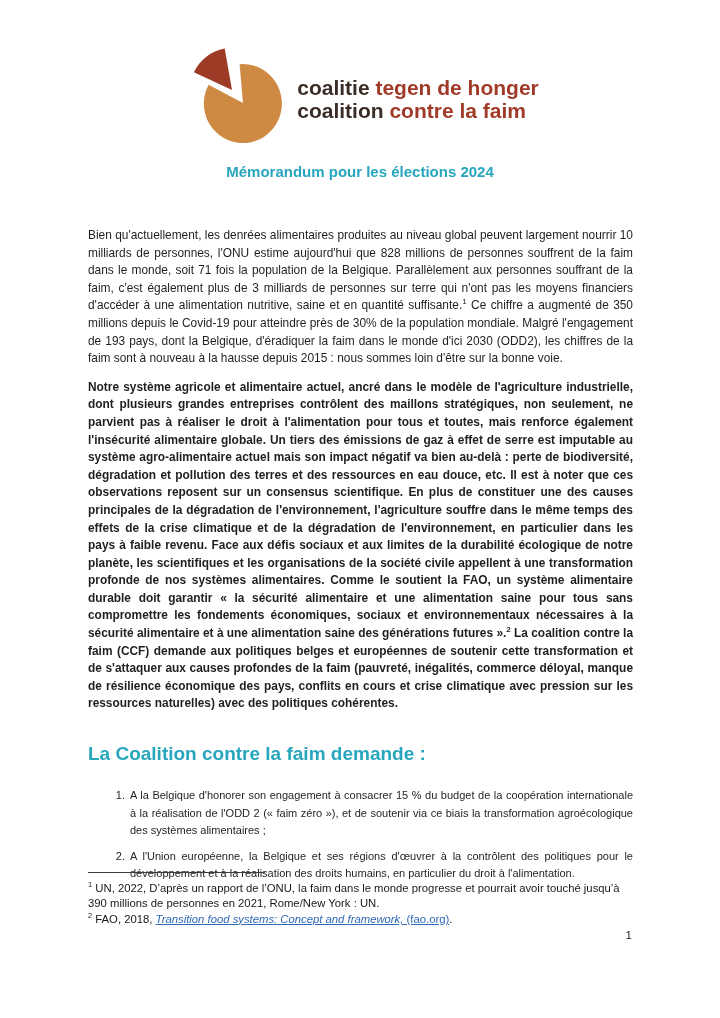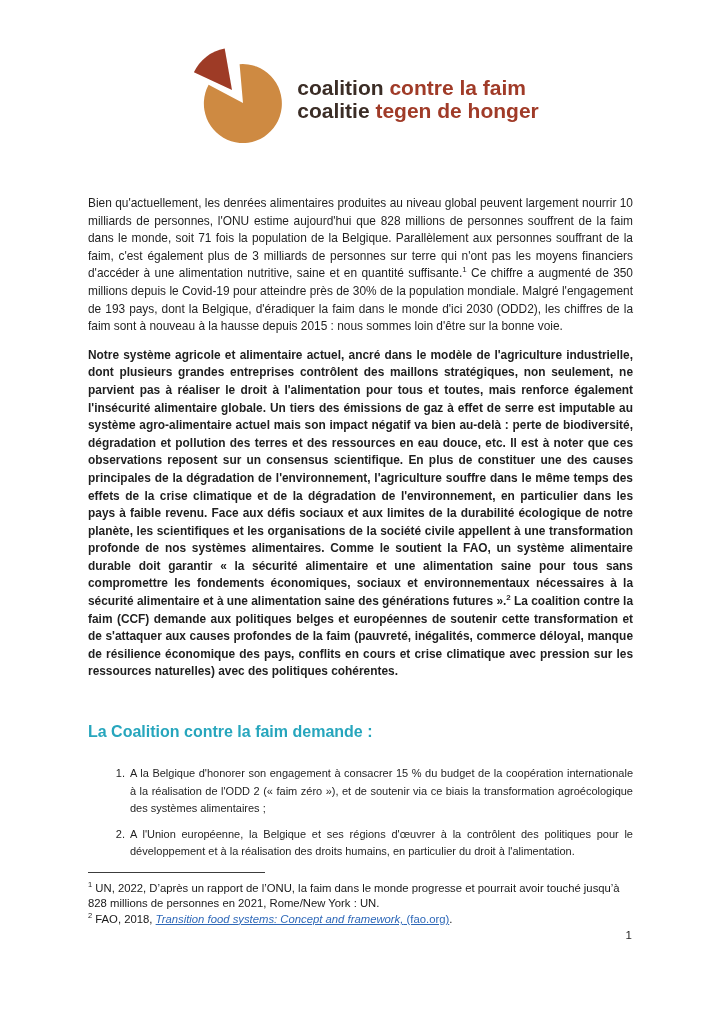--- a/index.html
+++ b/index.html
@@ -37,22 +37,22 @@
     margin:0 87px 0 88px;
   }
   .body-par{
     font-size:11.9px;line-height:17.6px;text-align:justify;
     margin:0;
   }
   .par-1{margin-top:45px;}
   .par-2{margin-top:11px;font-weight:bold;}
   sup{font-size:8px;line-height:0;}
   .section-heading{
-    color:#27a6bd;font-weight:bold;font-size:16px;line-height:16px;
-    margin:43px 0 0 0;
+    color:#27a6bd;font-weight:bold;font-size:19px;line-height:16px;
+    margin:33px 0 0 0;
   }
   ol.demands{
     margin:25px 0 0 0;padding:0 0 0 40px;
   }
   ol.demands li{
     font-size:11px;line-height:17.6px;text-align:justify;
     padding-left:2px;margin-bottom:8px;
   }
   
   .footer{
@@ -81,41 +81,42 @@
   <div class="logo-row">
     <div class="logo-mark">
       <svg width="104" height="99" viewBox="0 0 104 99" xmlns="http://www.w3.org/2000/svg">
 
         <path d="M 62 56 L 58.6 17.2 A 39 39.5 0 1 1 27.6 37.7 Z" fill="#ce8a42"></path>
 
         <path d="M 51 43 L 43.7 1.6 A 42 42 0 0 0 12.9 25.3 Z" fill="#9e3b26"></path>
       </svg>
     </div>
     <div class="logo-text">
+      <div><span class="black">coalitie </span><span class="red">tegen de honger</span></div>
       <div><span class="black">coalition </span><span class="red">contre la faim</span></div>
-      <div><span class="black">coalitie </span><span class="red">tegen de honger</span></div>
     </div>
   </div>
 
+  <h1 class="doc-title title-1">Mémorandum pour les élections 2024</h1>
 
   <div class="content">
 
     <p class="body-par par-1"><span>Bien qu'actuellement, les denrées alimentaires produites au niveau global peuvent largement nourrir 10 milliards de personnes, l'ONU estime aujourd'hui que 828 millions de personnes souffrent de la faim dans le monde, soit 71 fois la population de la Belgique. Parallèlement aux personnes souffrant de la faim, c'est également plus de 3 milliards de personnes sur terre qui n'ont pas les moyens financiers d'accéder à une alimentation nutritive, saine et en quantité suffisante.</span><sup>1</sup><span> Ce chiffre a augmenté de 350 millions depuis le Covid-19 pour atteindre près de 30% de la population mondiale. Malgré l'engagement de 193 pays, dont la Belgique, d'éradiquer la faim dans le monde d'ici 2030 (ODD2), les chiffres de la faim sont à nouveau à la hausse depuis 2015 : nous sommes loin d'être sur la bonne voie.</span></p>
 
     <p class="body-par par-2"><span>Notre système agricole et alimentaire actuel, ancré dans le modèle de l'agriculture industrielle, dont plusieurs grandes entreprises contrôlent des maillons stratégiques, non seulement, ne parvient pas à réaliser le droit à l'alimentation pour tous et toutes, mais renforce également l'insécurité alimentaire globale. Un tiers des émissions de gaz à effet de serre est imputable au système agro-alimentaire actuel mais son impact négatif va bien au-delà : perte de biodiversité, dégradation et pollution des terres et des ressources en eau douce, etc. Il est à noter que ces observations reposent sur un consensus scientifique. En plus de constituer une des causes principales de la dégradation de l'environnement, l'agriculture souffre dans le même temps des effets de la crise climatique et de la dégradation de l'environnement, en particulier dans les pays à faible revenu. Face aux défis sociaux et aux limites de la durabilité écologique de notre planète, les scientifiques et les organisations de la société civile appellent à une transformation profonde de nos systèmes alimentaires. Comme le soutient la FAO, un système alimentaire durable doit garantir « la sécurité alimentaire et une alimentation saine pour tous sans compromettre les fondements économiques, sociaux et environnementaux nécessaires à la sécurité alimentaire et à une alimentation saine des générations futures ».</span><sup>2</sup><span> La coalition contre la faim (CCF) demande aux politiques belges et européennes de soutenir cette transformation et de s'attaquer aux causes profondes de la faim (pauvreté, inégalités, commerce déloyal, manque de résilience économique des pays, conflits en cours et crise climatique avec pression sur les ressources naturelles) avec des politiques cohérentes.</span></p>
 
     <h3 class="section-heading">La Coalition contre la faim demande :</h3>
 
     <ol class="demands">
       <li>A la Belgique d'honorer son engagement à consacrer 15 % du budget de la coopération internationale à la réalisation de l'ODD 2 (« faim zéro »), et de soutenir via ce biais la transformation agroécologique des systèmes alimentaires ;</li>
       <li>A l'Union européenne, la Belgique et ses régions d'œuvrer à la contrôlent des politiques pour le développement et à la réalisation des droits humains, en particulier du droit à l'alimentation.</li>
     </ol>
   </div>
 
   <div class="footer">
     <div class="fn-rule"></div>
-    <p class="footnote"><sup>1</sup><span> UN, 2022, D’après un rapport de l’ONU, la faim dans le monde progresse et pourrait avoir touché jusqu’à 828 millions de personnes en 2021, Rome/New York : UN.</span></p>
+    <p class="footnote"><sup>1</sup><span> UN, 2022, D’après un rapport de l’ONU, la faim dans le monde progresse et pourrait avoir touché jusqu’à 390 millions de personnes en 2021, Rome/New York : UN.</span></p>
     <p class="footnote"><sup>2</sup><span> FAO, 2018, </span><a class="fn-link" href="#"><span class="it">Transition food systems: Concept and framework,</span><span> (fao.org)</span></a><span>.</span></p>
   </div>
 
   <div class="page-number">1</div>
 
 </div>
 
 </body></html>

